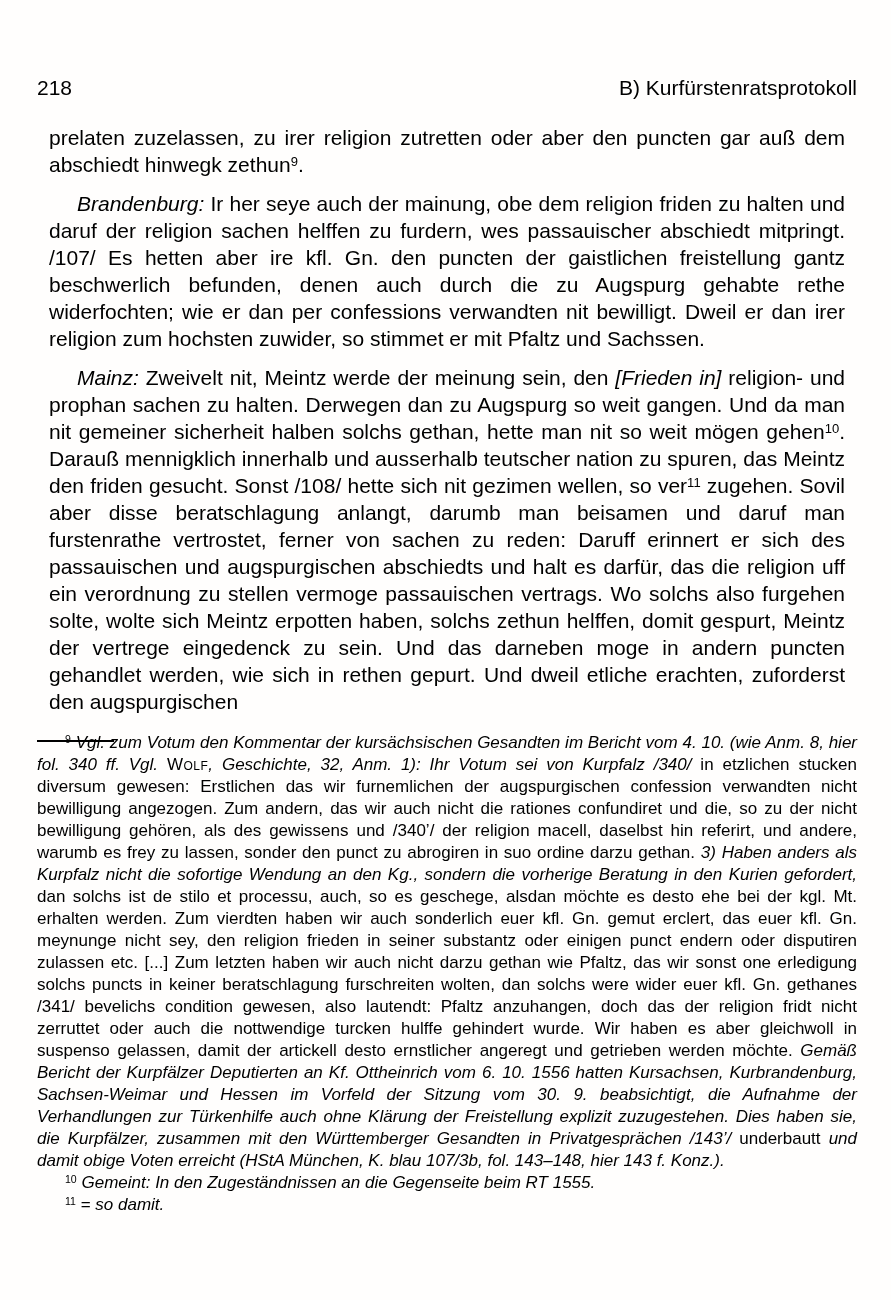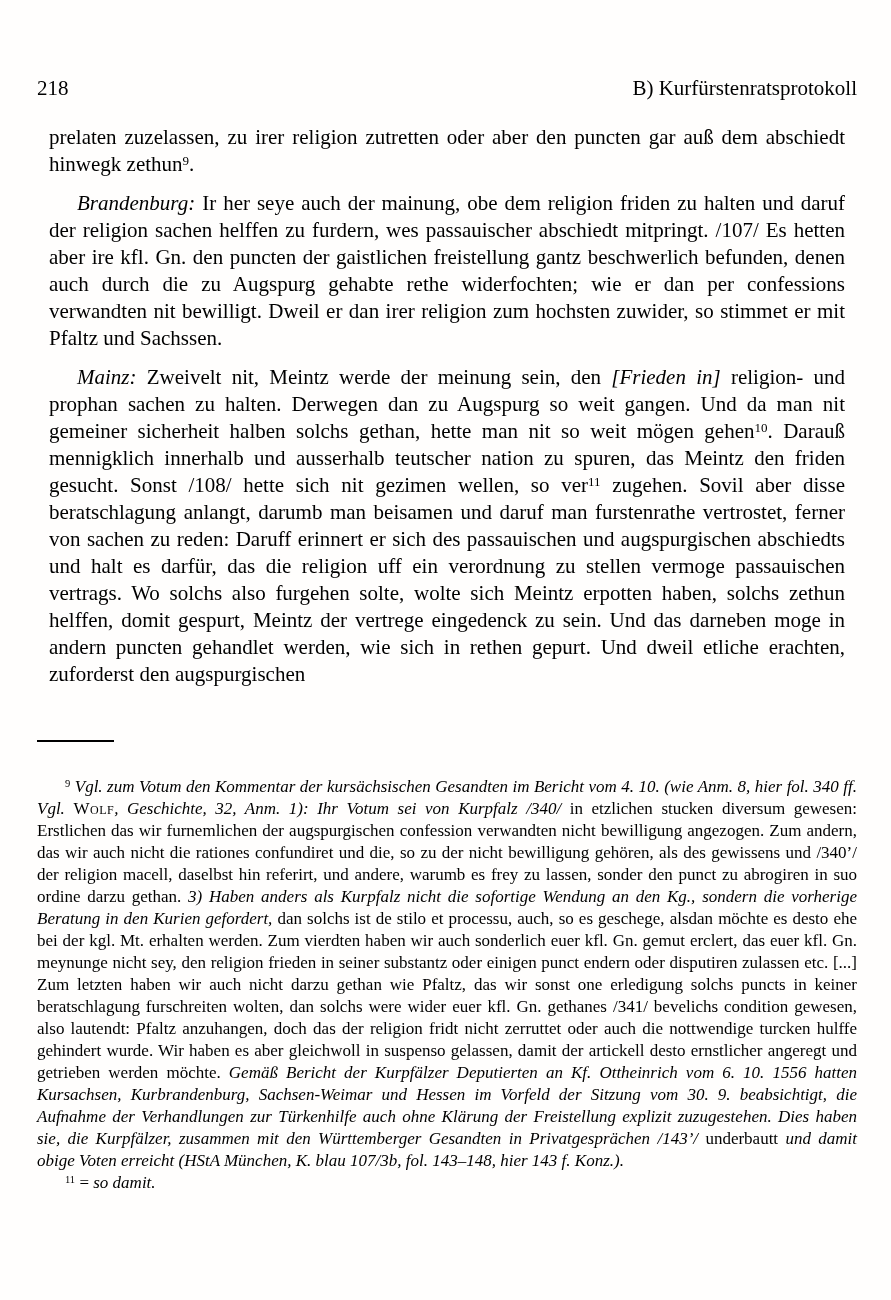--- a/index.html
+++ b/index.html
@@ -6,21 +6,21 @@
     margin: 0;
     padding: 0;
     background: #ffffff;
   }
   .page {
     position: relative;
     width: 891px;
     height: 1300px;
     background: #fffefd;
     color: #000000;
-    font-family: Liberation Serif, serif;
+    font-family: Liberation Sans, sans-serif;
     overflow: hidden;
   }
   .page-header {
     position: absolute;
     top: 76px;
     left: 37px;
     right: 34px;
     height: 28px;
     font-size: 21px;
   }
@@ -54,21 +54,21 @@
     position: absolute;
     top: 740px;
     left: 37px;
     width: 77px;
     border: 0;
     border-top: 2px solid #000;
     margin: 0;
   }
   .footnotes {
     position: absolute;
-    top: 776px;
+    top: 732px;
     left: 37px;
     right: 34px;
     font-size: 17px;
     line-height: 22px;
     text-align: justify;
   }
   .footnote {
     margin: 0;
     text-indent: 28px;
   }
@@ -94,16 +94,17 @@
   <main class="body-text">
       <p class="para"><span>prelaten zuzelassen, zu irer religion zutretten oder aber den puncten gar auß dem abschiedt hinwegk zethun</span><span class="sup">9</span><span>.</span></p>
       <p class="para indent"><span class="it">Brandenburg:</span><span> Ir her seye auch der mainung, obe dem religion friden zu halten und daruf der religion sachen helffen zu furdern, wes passauischer abschiedt mitpringt. /107/ Es hetten aber ire kfl. Gn. den puncten der gaistlichen freistellung gantz beschwerlich befunden, denen auch durch die zu Augspurg gehabte rethe widerfochten; wie er dan per confessions verwandten nit bewilligt. Dweil er dan irer religion zum hochsten zuwider, so stimmet er mit Pfaltz und Sachssen.</span></p>
       <p class="para indent"><span class="it">Mainz:</span><span> Zweivelt nit, Meintz werde der meinung sein, den </span><span class="it">[Frieden in]</span><span> religion- und prophan sachen zu halten. Derwegen dan zu Augspurg so weit gangen. Und da man nit gemeiner sicherheit halben solchs gethan, hette man nit so weit mögen gehen</span><span class="sup">10</span><span>. Darauß mennigklich innerhalb und ausserhalb teutscher nation zu spuren, das Meintz den friden gesucht. Sonst /108/ hette sich nit gezimen wellen, so ver</span><span class="sup">11</span><span> zugehen. Sovil aber disse beratschlagung anlangt, darumb man beisamen und daruf man furstenrathe vertrostet, ferner von sachen zu reden: Daruff erinnert er sich des passauischen und augspurgischen abschiedts und halt es darfür, das die religion uff ein verordnung zu stellen vermoge passauischen vertrags. Wo solchs also furgehen solte, wolte sich Meintz erpotten haben, solchs zethun helffen, domit gespurt, Meintz der vertrege eingedenck zu sein. Und das darneben moge in andern puncten gehandlet werden, wie sich in rethen gepurt. Und dweil etliche erachten, zuforderst den augspurgischen</span></p>
     </main>
 
   <hr class="footnote-rule">
 
   <section class="footnotes">
       <p class="footnote"><span class="sup">9</span> <span class="it">Vgl. zum Votum den Kommentar der kursächsischen Gesandten im Bericht vom 4. 10. (wie Anm. 8, hier fol. 340 ff. Vgl. </span><span class="sc">Wolf</span><span class="it">, Geschichte, 32, Anm. 1): Ihr Votum sei von Kurpfalz /340/ </span><span>in etzlichen stucken diversum gewesen: Erstlichen das wir furnemlichen der augspurgischen confession verwandten nicht bewilligung angezogen. Zum andern, das wir auch nicht die rationes confundiret und die, so zu der nicht bewilligung gehören, als des gewissens und /340’/ der religion macell, daselbst hin referirt, und andere, warumb es frey zu lassen, sonder den punct zu abrogiren in suo ordine darzu gethan. </span><span class="it">3) Haben anders als Kurpfalz nicht die sofortige Wendung an den Kg., sondern die vorherige Beratung in den Kurien gefordert, </span><span>dan solchs ist de stilo et processu, auch, so es geschege, alsdan möchte es desto ehe bei der kgl. Mt. erhalten werden. Zum vierdten haben wir auch sonderlich euer kfl. Gn. gemut erclert, das euer kfl. Gn. meynunge nicht sey, den religion frieden in seiner substantz oder einigen punct endern oder disputiren zulassen etc. [...] Zum letzten haben wir auch nicht darzu gethan wie Pfaltz, das wir sonst one erledigung solchs puncts in keiner beratschlagung furschreiten wolten, dan solchs were wider euer kfl. Gn. gethanes /341/ bevelichs condition gewesen, also lautendt: Pfaltz anzuhangen, doch das der religion fridt nicht zerruttet oder auch die nottwendige turcken hulffe gehindert wurde. Wir haben es aber gleichwoll in suspenso gelassen, damit der artickell desto ernstlicher angeregt und getrieben werden möchte. </span><span class="it">Gemäß Bericht der Kurpfälzer Deputierten an Kf. Ottheinrich vom 6. 10. 1556 hatten Kursachsen, Kurbrandenburg, Sachsen-Weimar und Hessen im Vorfeld der Sitzung vom 30. 9. beabsichtigt, die Aufnahme der Verhandlungen zur Türkenhilfe auch ohne Klärung der Freistellung explizit zuzugestehen. Dies haben sie, die Kurpfälzer, zusammen mit den Württemberger Gesandten in Privatgesprächen /143’/ </span><span>underbautt </span><span class="it">und damit obige Voten erreicht (HStA München, K. blau 107/3b, fol. 143–148, hier 143 f. Konz.).</span></p>
+      <p class="footnote"><span class="sup">10</span> <span class="it">Gemeint: In den Zugeständnissen an die Gegenseite beim RT 1555.</span></p>
       <p class="footnote"><span class="sup">11</span> <span>= </span><span class="it">so damit.</span></p>
     </section>
 
 </div>
 
 </body></html>

